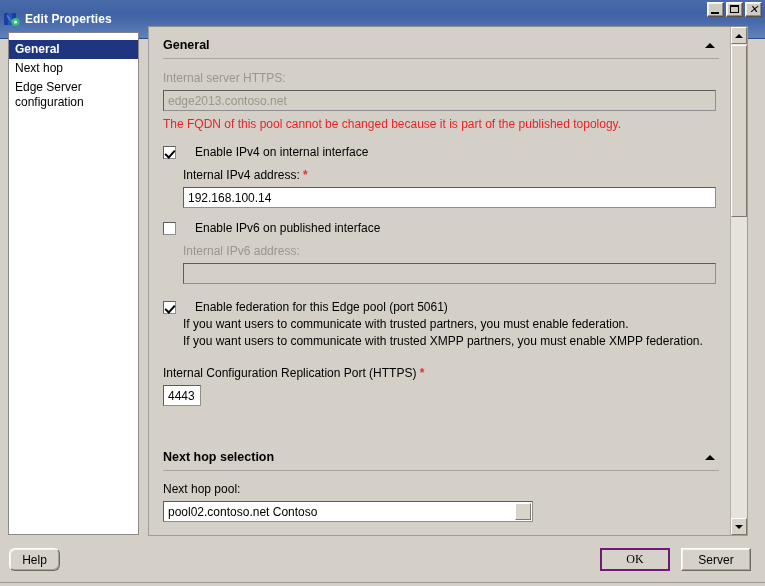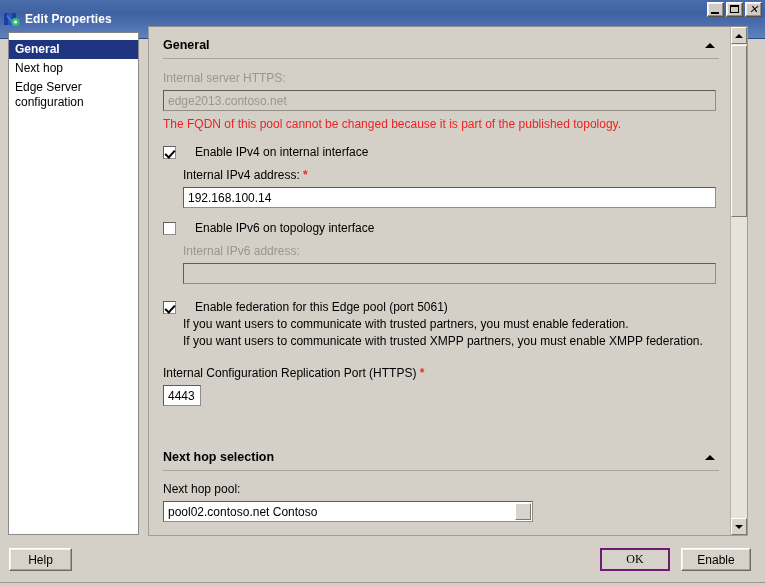--- a/index.html
+++ b/index.html
@@ -340,21 +340,21 @@
     display: flex;
     align-items: center;
     justify-content: center;
     cursor: default;
   }
   .btn.default {
     border: 2px solid #701a75;
     box-shadow: none;
     font-family: Liberation Serif, serif;
   }
-  .btn-help { left: 9px; top: 548px; width: 63px; }
+  .btn-help { left: 9px; top: 548px; width: 51px; border-radius: 6px; }
   .btn-ok { left: 600px; top: 548px; width: 70px; }
   .btn-cancel { left: 681px; top: 548px; width: 70px; }
 
   .bottom-strip {
     position: absolute;
     left: 0;
     bottom: 0;
     width: 765px;
     height: 4px;
     background: #d4d0c8;
@@ -429,21 +429,21 @@
         <div style="margin-left:20px;margin-top:8px;">
           <div class="lbl">
             <span>Internal IPv4 address:</span>
             <span class="req">*</span>
           </div>
           <div class="txtbox" style="margin-top:4px;width:533px;">192.168.100.14</div>
         </div>
 
         <div class="checkrow" style="margin-top:13px;">
           <div class="chk"></div>
-          <div class="lbl">Enable IPv6 on topology interface</div>
+          <div class="lbl">Enable IPv6 on published interface</div>
         </div>
 
         <div style="margin-left:20px;margin-top:8px;">
           <div class="lbl disabled">Internal IPv6 address:</div>
           <div class="txtbox disabled" style="margin-top:4px;width:533px;"></div>
         </div>
 
         <div class="checkrow" style="margin-top:16px;">
           <div class="chk checked"></div>
           <div class="lbl">Enable federation for this Edge pool (port 5061)</div>
@@ -482,16 +482,16 @@
       </div>
       <div class="sb-thumb"></div>
       <div class="sb-btn sb-down">
         <i class="sb-arr-dn"></i>
       </div>
     </div>
   </div>
 
   <div class="btn btn-help">Help</div>
   <div class="btn btn-ok default">OK</div>
-  <div class="btn btn-cancel">Enable</div>
+  <div class="btn btn-cancel">Server</div>
 
   <div class="bottom-strip"></div>
 </div>
 
 </body></html>

